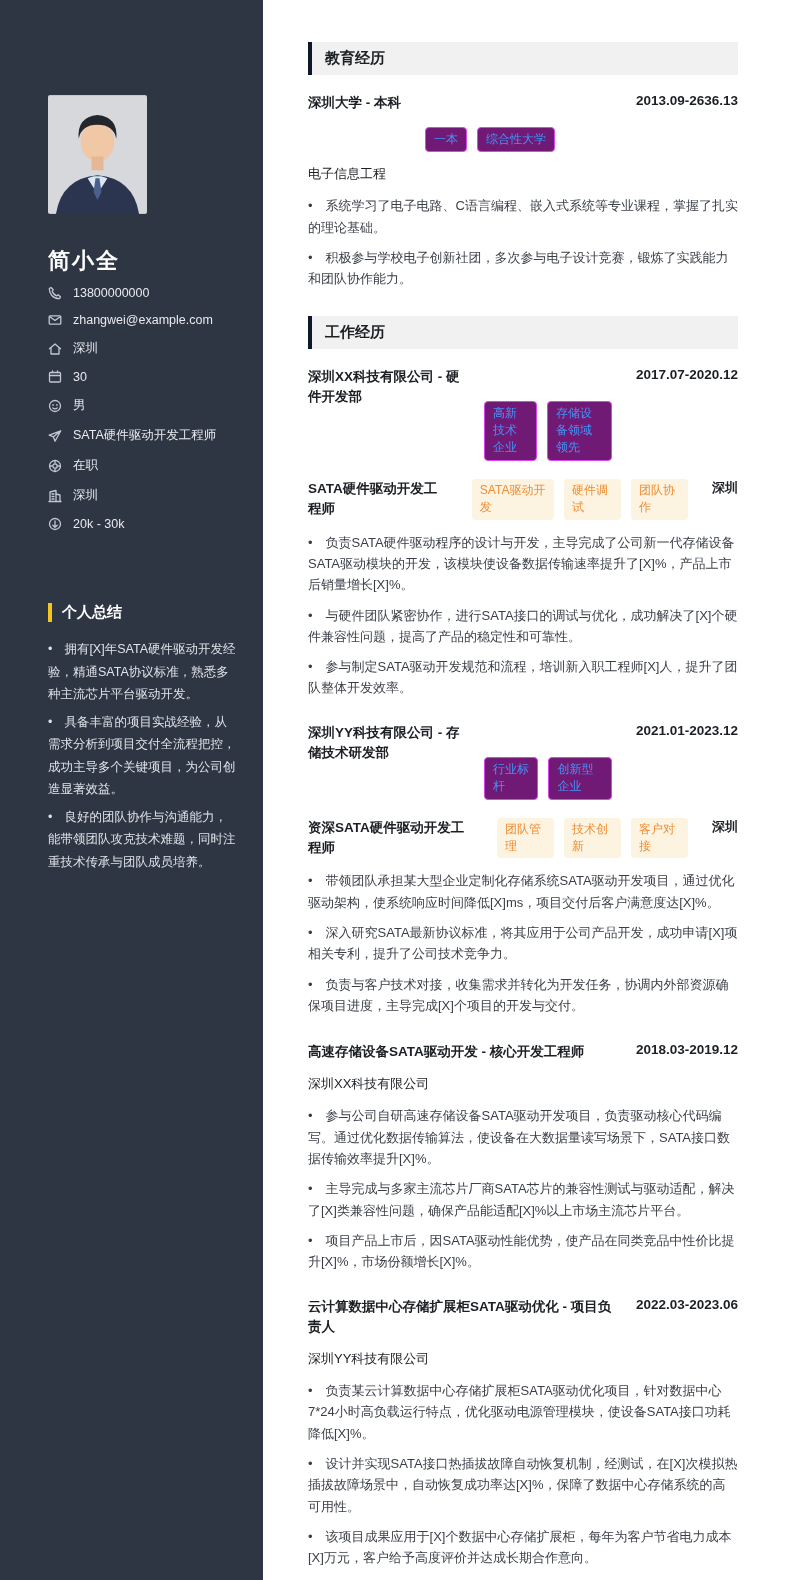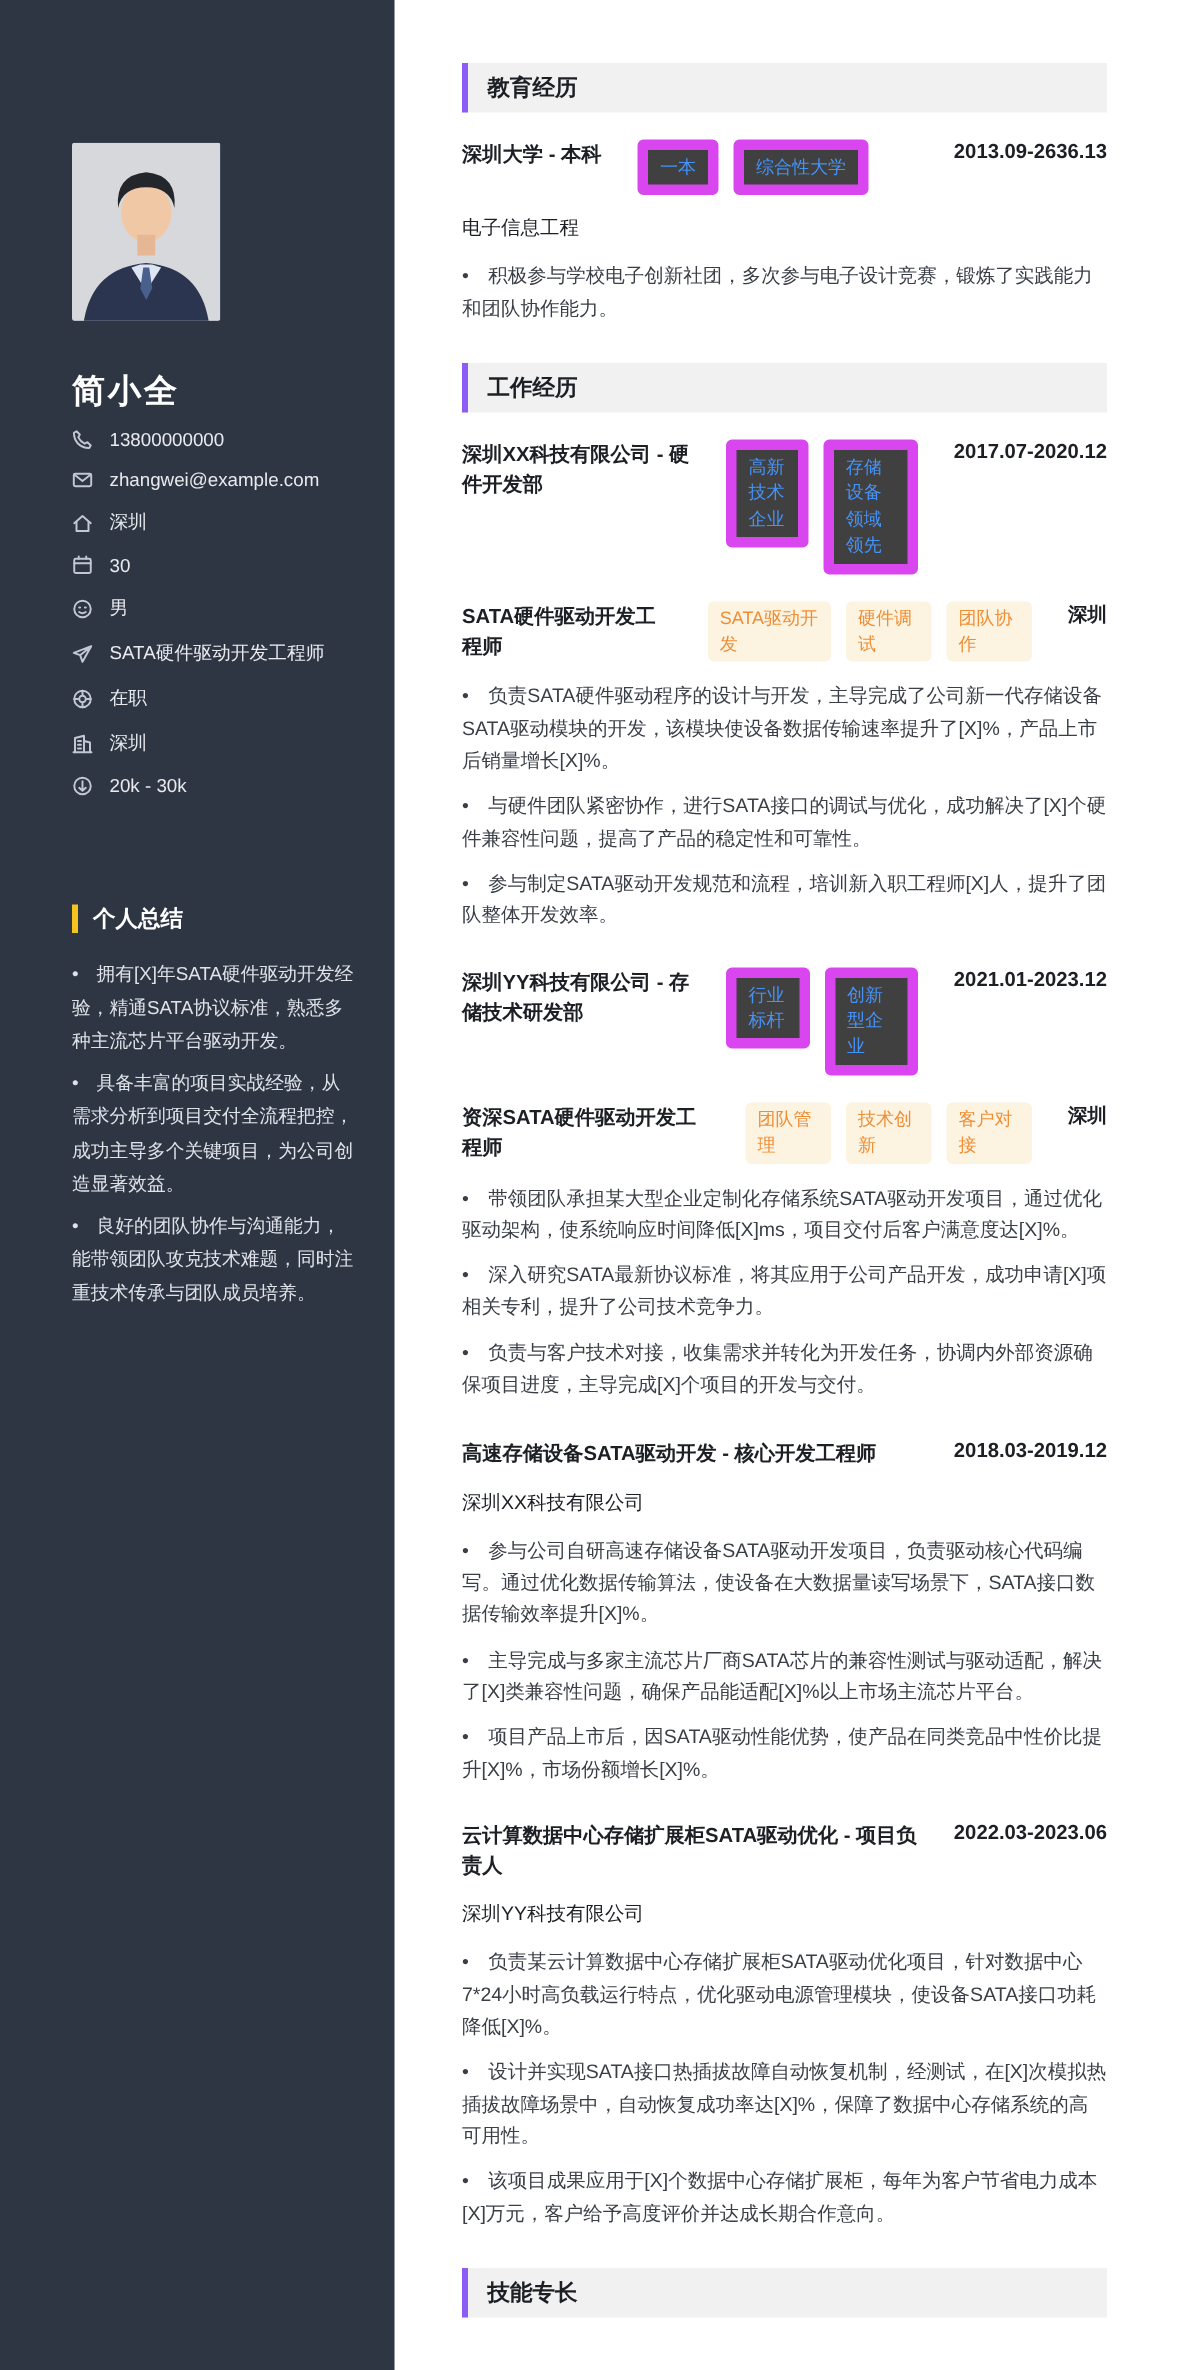--- a/index.html
+++ b/index.html
@@ -21,34 +21,34 @@
   .side-header{display:flex;align-items:center;gap:10px;margin-bottom:16px;}
   .side-header .bar{width:4px;height:19px;background:#F5C51D;flex-shrink:0;}
   .side-header .txt{font-size:15px;font-weight:bold;color:#fff;}
   .summary ul{list-style:none;margin:0;padding:0;}
   .summary li{font-size:12.5px;line-height:1.8;color:#DFE3E9;margin-bottom:5px;}
   .summary li::before{content:"•";margin-right:12px;}
 
   
   main{flex:1;box-sizing:border-box;padding:42px 56px 30px 45px;color:#3A3F47;}
   section{margin-bottom:26px;}
-  .section-header{background:#F1F1F2;border-left:4px solid #8b5cf6;
+  .section-header{background:#F1F1F2;border-left:4px solid #0f172a;
     padding:7px 10px 7px 13px;}
   .section-header .txt{font-size:15px;font-weight:bold;color:#1C1F24;}
 
   .entry-row{display:flex;align-items:flex-start;gap:24px;margin-top:18px;}
   .entry-title{font-weight:bold;font-size:13.5px;color:#1C1F24;line-height:1.5;}
   .company-name{width:152px;flex-shrink:0;}
   .date{margin-left:auto;font-weight:bold;font-size:13.5px;color:#1C1F24;white-space:nowrap;}
   .loc{margin-left:auto;font-weight:bold;font-size:13px;color:#1C1F24;white-space:nowrap;}
   .subtitle{font-weight:normal;font-size:13px;color:#1C1F24;margin-top:13px;}
 
   .pills{display:flex;gap:10px;align-items:flex-start;flex-wrap:nowrap;}
   .pill{display:inline-block;border-radius:4px;padding:3px 8px;font-size:12px;line-height:1.45;}
-  .pill-blue{background:#404040;color:#4693F8;border:7px solid #d946ef;}
+  .pill-blue{background:#701a75;color:#4693F8;border:1px solid #d946ef;margin-top:34px;}
   .pill-orange{background:#FDF3E1;color:#EE8E35;}
   .w4{max-width:4em;} .w6{max-width:6em;} .w3{max-width:3.4em;}
 
   ul.bullets{list-style:none;margin:12px 0 0;padding:0;}
   ul.bullets li{font-size:13px;line-height:1.64;color:#3A3F47;margin-bottom:9px;}
   ul.bullets li::before{content:"•";margin-right:13px;}
 </style>
 </head>
 <body>
 
@@ -174,20 +174,21 @@
       <div class="entry-row">
         <span class="entry-title">深圳大学 - 本科</span>
         <span class="pills">
           <span class="pill pill-blue">一本</span>
           <span class="pill pill-blue">综合性大学</span>
         </span>
         <span class="date">2013.09-2636.13</span>
       </div>
       <div class="subtitle">电子信息工程</div>
       <ul class="bullets">
+        <li>系统学习了电子电路、C语言编程、嵌入式系统等专业课程，掌握了扎实的理论基础。</li>
         <li>积极参与学校电子创新社团，多次参与电子设计竞赛，锻炼了实践能力和团队协作能力。</li>
       </ul>
     </section>
 
     <section>
       <div class="section-header">
         <span class="txt">工作经历</span>
       </div>
 
       <div>

